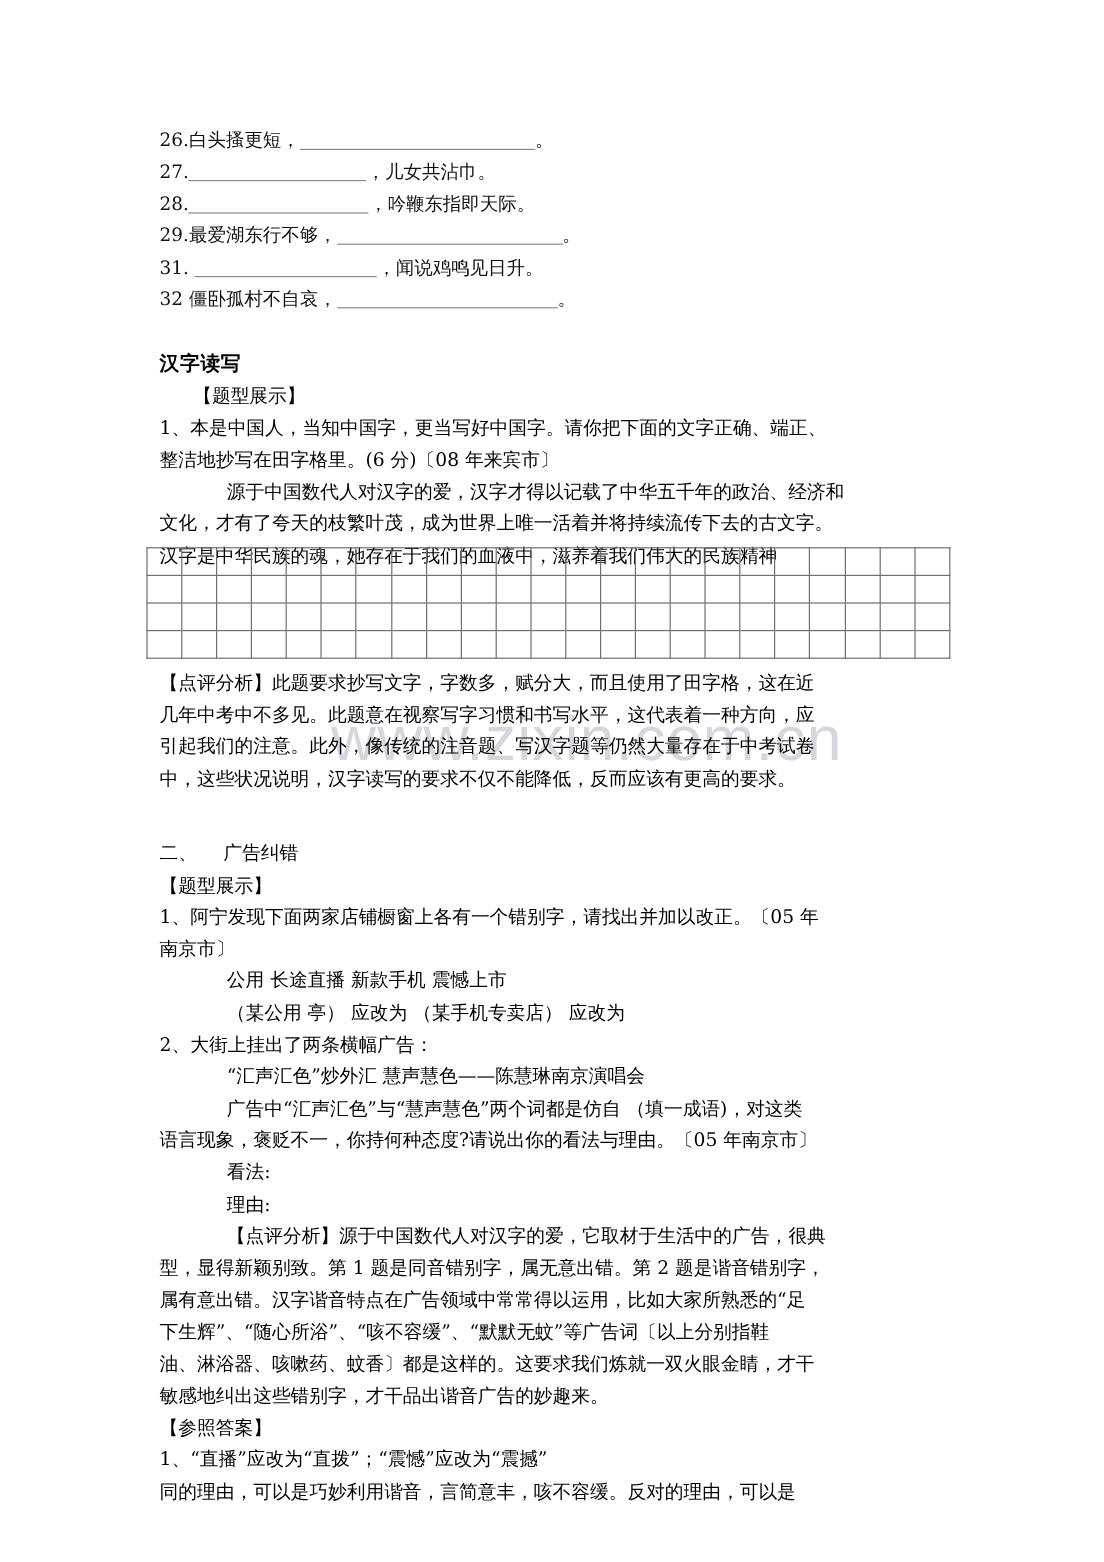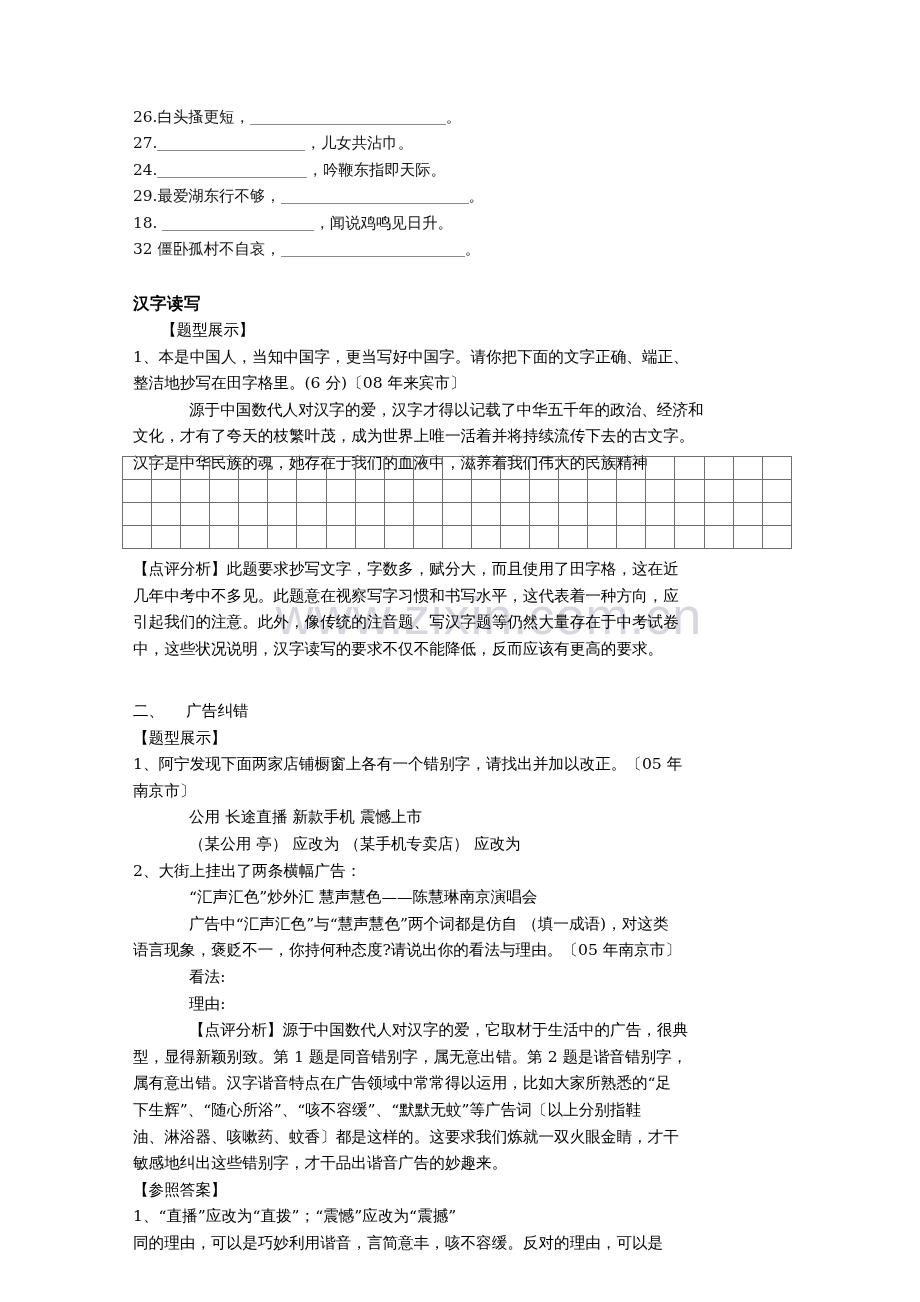--- a/index.html
+++ b/index.html
@@ -112,29 +112,29 @@
 
     <div class="line">
       <span>26.</span><span>白头搔更短，</span><span class="blank w1"></span><span>。</span>
     </div>
 
     <div class="line">
       <span>27.</span><span></span><span class="blank w2"></span><span>，儿女共沾巾。</span>
     </div>
 
     <div class="line">
-      <span>24.</span><span></span><span class="blank w3"></span><span>，吟鞭东指即天际。</span>
+      <span>28.</span><span></span><span class="blank w3"></span><span>，吟鞭东指即天际。</span>
     </div>
 
     <div class="line">
       <span>29.</span><span>最爱湖东行不够，</span><span class="blank w4"></span><span>。</span>
     </div>
 
     <div class="line">
-      <span>18.</span><span> </span><span class="blank w5"></span><span>，闻说鸡鸣见日升。</span>
+      <span>31.</span><span> </span><span class="blank w5"></span><span>，闻说鸡鸣见日升。</span>
     </div>
 
     <div class="line">
       <span>32</span><span> 僵卧孤村不自哀，</span><span class="blank w6"></span><span>。</span>
     </div>
   </div>
 
   <div class="blk" style="top:286px;">
     <div class="sec-head">汉字读写</div>
     <div class="para indent1">【题型展示】</div>

